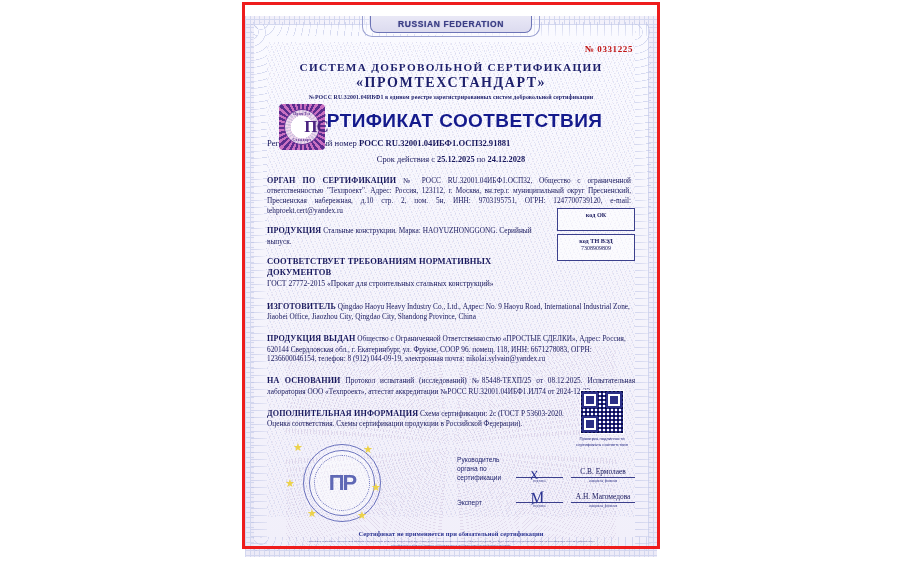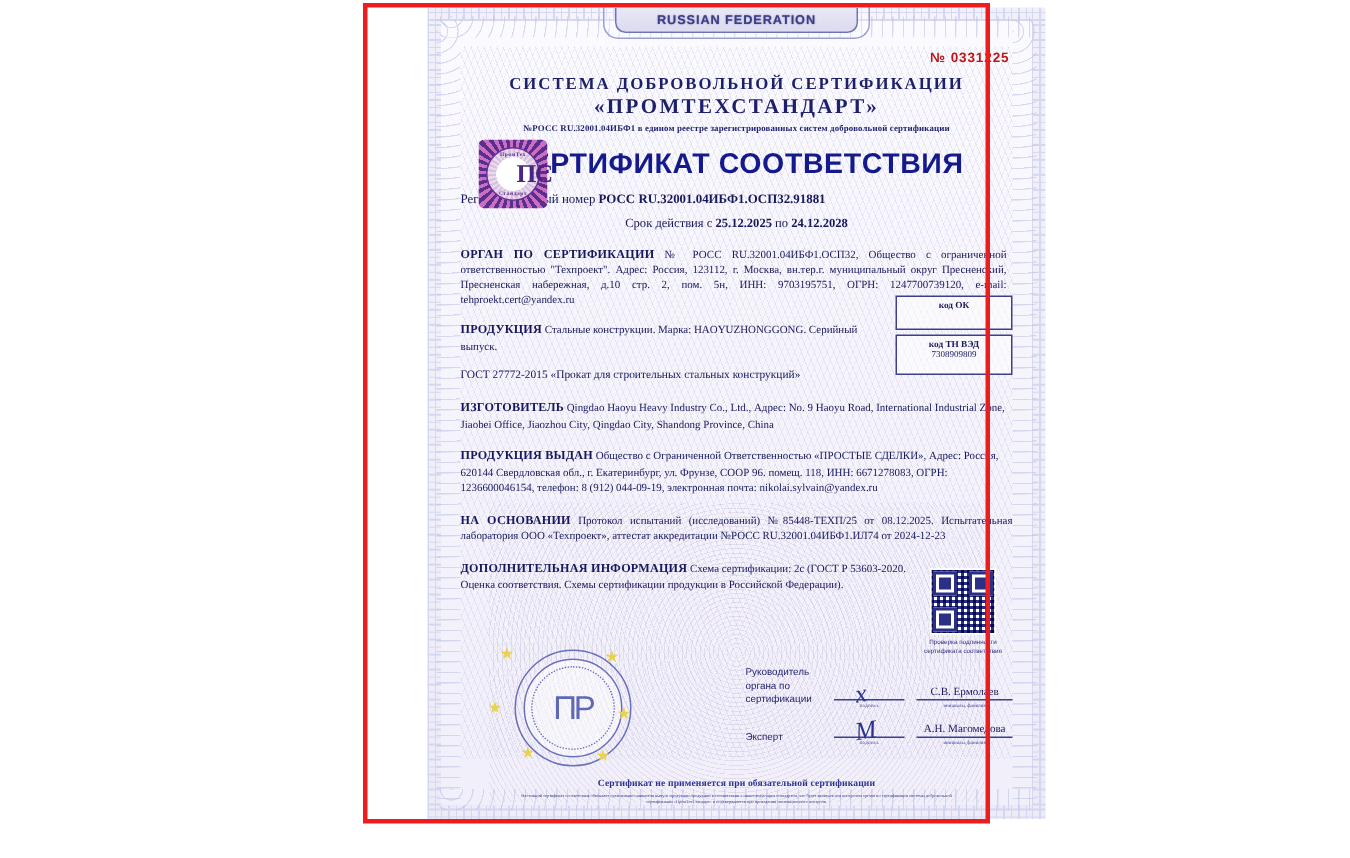--- a/index.html
+++ b/index.html
@@ -11,26 +11,25 @@
   #root{position:relative;width:900px;height:572px;background:#fff;}
 
   
   .red-frame{
     position:absolute;left:242px;top:2px;width:418px;height:547px;
     border:3px solid #ee1c1c;box-sizing:border-box;z-index:40;pointer-events:none;
   }
 
   
   .cert{
-    position:absolute;left:245px;top:5px;width:412px;height:541px;
+    position:absolute;left:245px;top:16px;width:412px;height:541px;
     background:
       radial-gradient(ellipse at 50% 30%, #fdfdff 0%, #f4f2fb 55%, #eceaf7 100%);
     box-sizing:border-box;
     overflow:hidden;
-    margin-left:40px;
   }
   
   .band{
     position:absolute;inset:0;
     box-sizing:border-box;
     border:9px solid transparent;
     background:
       repeating-linear-gradient(90deg,#cfd4ee 0 1px,rgba(255,255,255,0) 1px 5px),
       repeating-linear-gradient(0deg,#cfd4ee 0 1px,rgba(255,255,255,0) 1px 5px);
     opacity:.85;
@@ -92,21 +91,21 @@
 
   
   .content{
     position:absolute;left:22px;top:22px;right:22px;bottom:22px;
     z-index:20;color:#14144a;
   }
 
   .serial{
     position:absolute;right:2px;top:6px;
     font-size:9px;font-weight:bold;color:#c01515;
-    letter-spacing:.6px;font-family:Liberation Sans, sans-serif;
+    letter-spacing:.6px;font-family:Liberation Serif, serif;
   }
 
   .sys-title{
     margin-top:22px;text-align:center;
     font-size:11.2px;font-weight:bold;letter-spacing:1.3px;
     color:#1d1f6b;line-height:1.25;
   }
   .sys-title .l2{font-size:14px;letter-spacing:1.6px;}
   .sys-sub{
     text-align:center;font-size:5.9px;color:#1d1f6b;
@@ -214,21 +213,21 @@
   }
   .seal:before{
     content:"";position:absolute;inset:5px;border-radius:50%;border:1px solid #5760b4;
   }
   .seal:after{
     content:"";position:absolute;inset:10px;border-radius:50%;
     border:1px dotted #5760b4;
   }
   .seal .mono{
     position:absolute;inset:0;display:flex;align-items:center;justify-content:center;
-    font-family:"Liberation Sans",sans-serif;font-size:22px;font-weight:normal;color:#4c57ad;
+    font-family:"Liberation Sans",sans-serif;font-size:22px;font-weight:bold;color:#4c57ad;
     letter-spacing:-2px;
   }
   .star{position:absolute;color:#ecd24a;font-size:11px;line-height:1;}
   .s1{left:26px;top:0px;} .s2{left:96px;top:2px;} .s3{left:18px;top:36px;}
   .s4{left:104px;top:40px;} .s5{left:40px;top:66px;} .s6{left:90px;top:68px;}
 
   .sigrow{position:absolute;left:190px;right:0;display:flex;align-items:flex-end;}
   .sigrow.r1{top:14px;} .sigrow.r2{top:50px;}
   .sigtitle{
     width:86px;font-family:"Liberation Sans",sans-serif;font-size:6.6px;
@@ -317,20 +316,21 @@
         <span class="h">ОРГАН ПО СЕРТИФИКАЦИИ</span>
         <span>№ РОСС RU.32001.04ИБФ1.ОСП32, Общество с ограниченной ответственностью "Техпроект". Адрес: Россия, 123112, г. Москва, вн.тер.г. муниципальный округ Пресненский, Пресненская набережная, д.10 стр. 2, пом. 5н, ИНН: 9703195751, ОГРН: 1247700739120, e-mail: tehproekt.cert@yandex.ru</span>
       </div>
 
       <div class="sec sec-prod" style="padding-right:84px;">
         <span class="h">ПРОДУКЦИЯ</span>
         <span>Стальные конструкции. Марка: HAOYUZHONGGONG. Серийный выпуск.</span>
       </div>
 
       <div class="sec sec-norm" style="padding-right:84px;">
+        <div class="h">СООТВЕТСТВУЕТ ТРЕБОВАНИЯМ НОРМАТИВНЫХ ДОКУМЕНТОВ</div>
         <div class="body">ГОСТ 27772-2015 «Прокат для строительных стальных конструкций»</div>
       </div>
 
       <div class="codebox ok">
         <div>код ОК</div>
         <div class="val"></div>
       </div>
       <div class="codebox ved">
         <div>код ТН ВЭД</div>
         <div class="val">7308909809</div>

